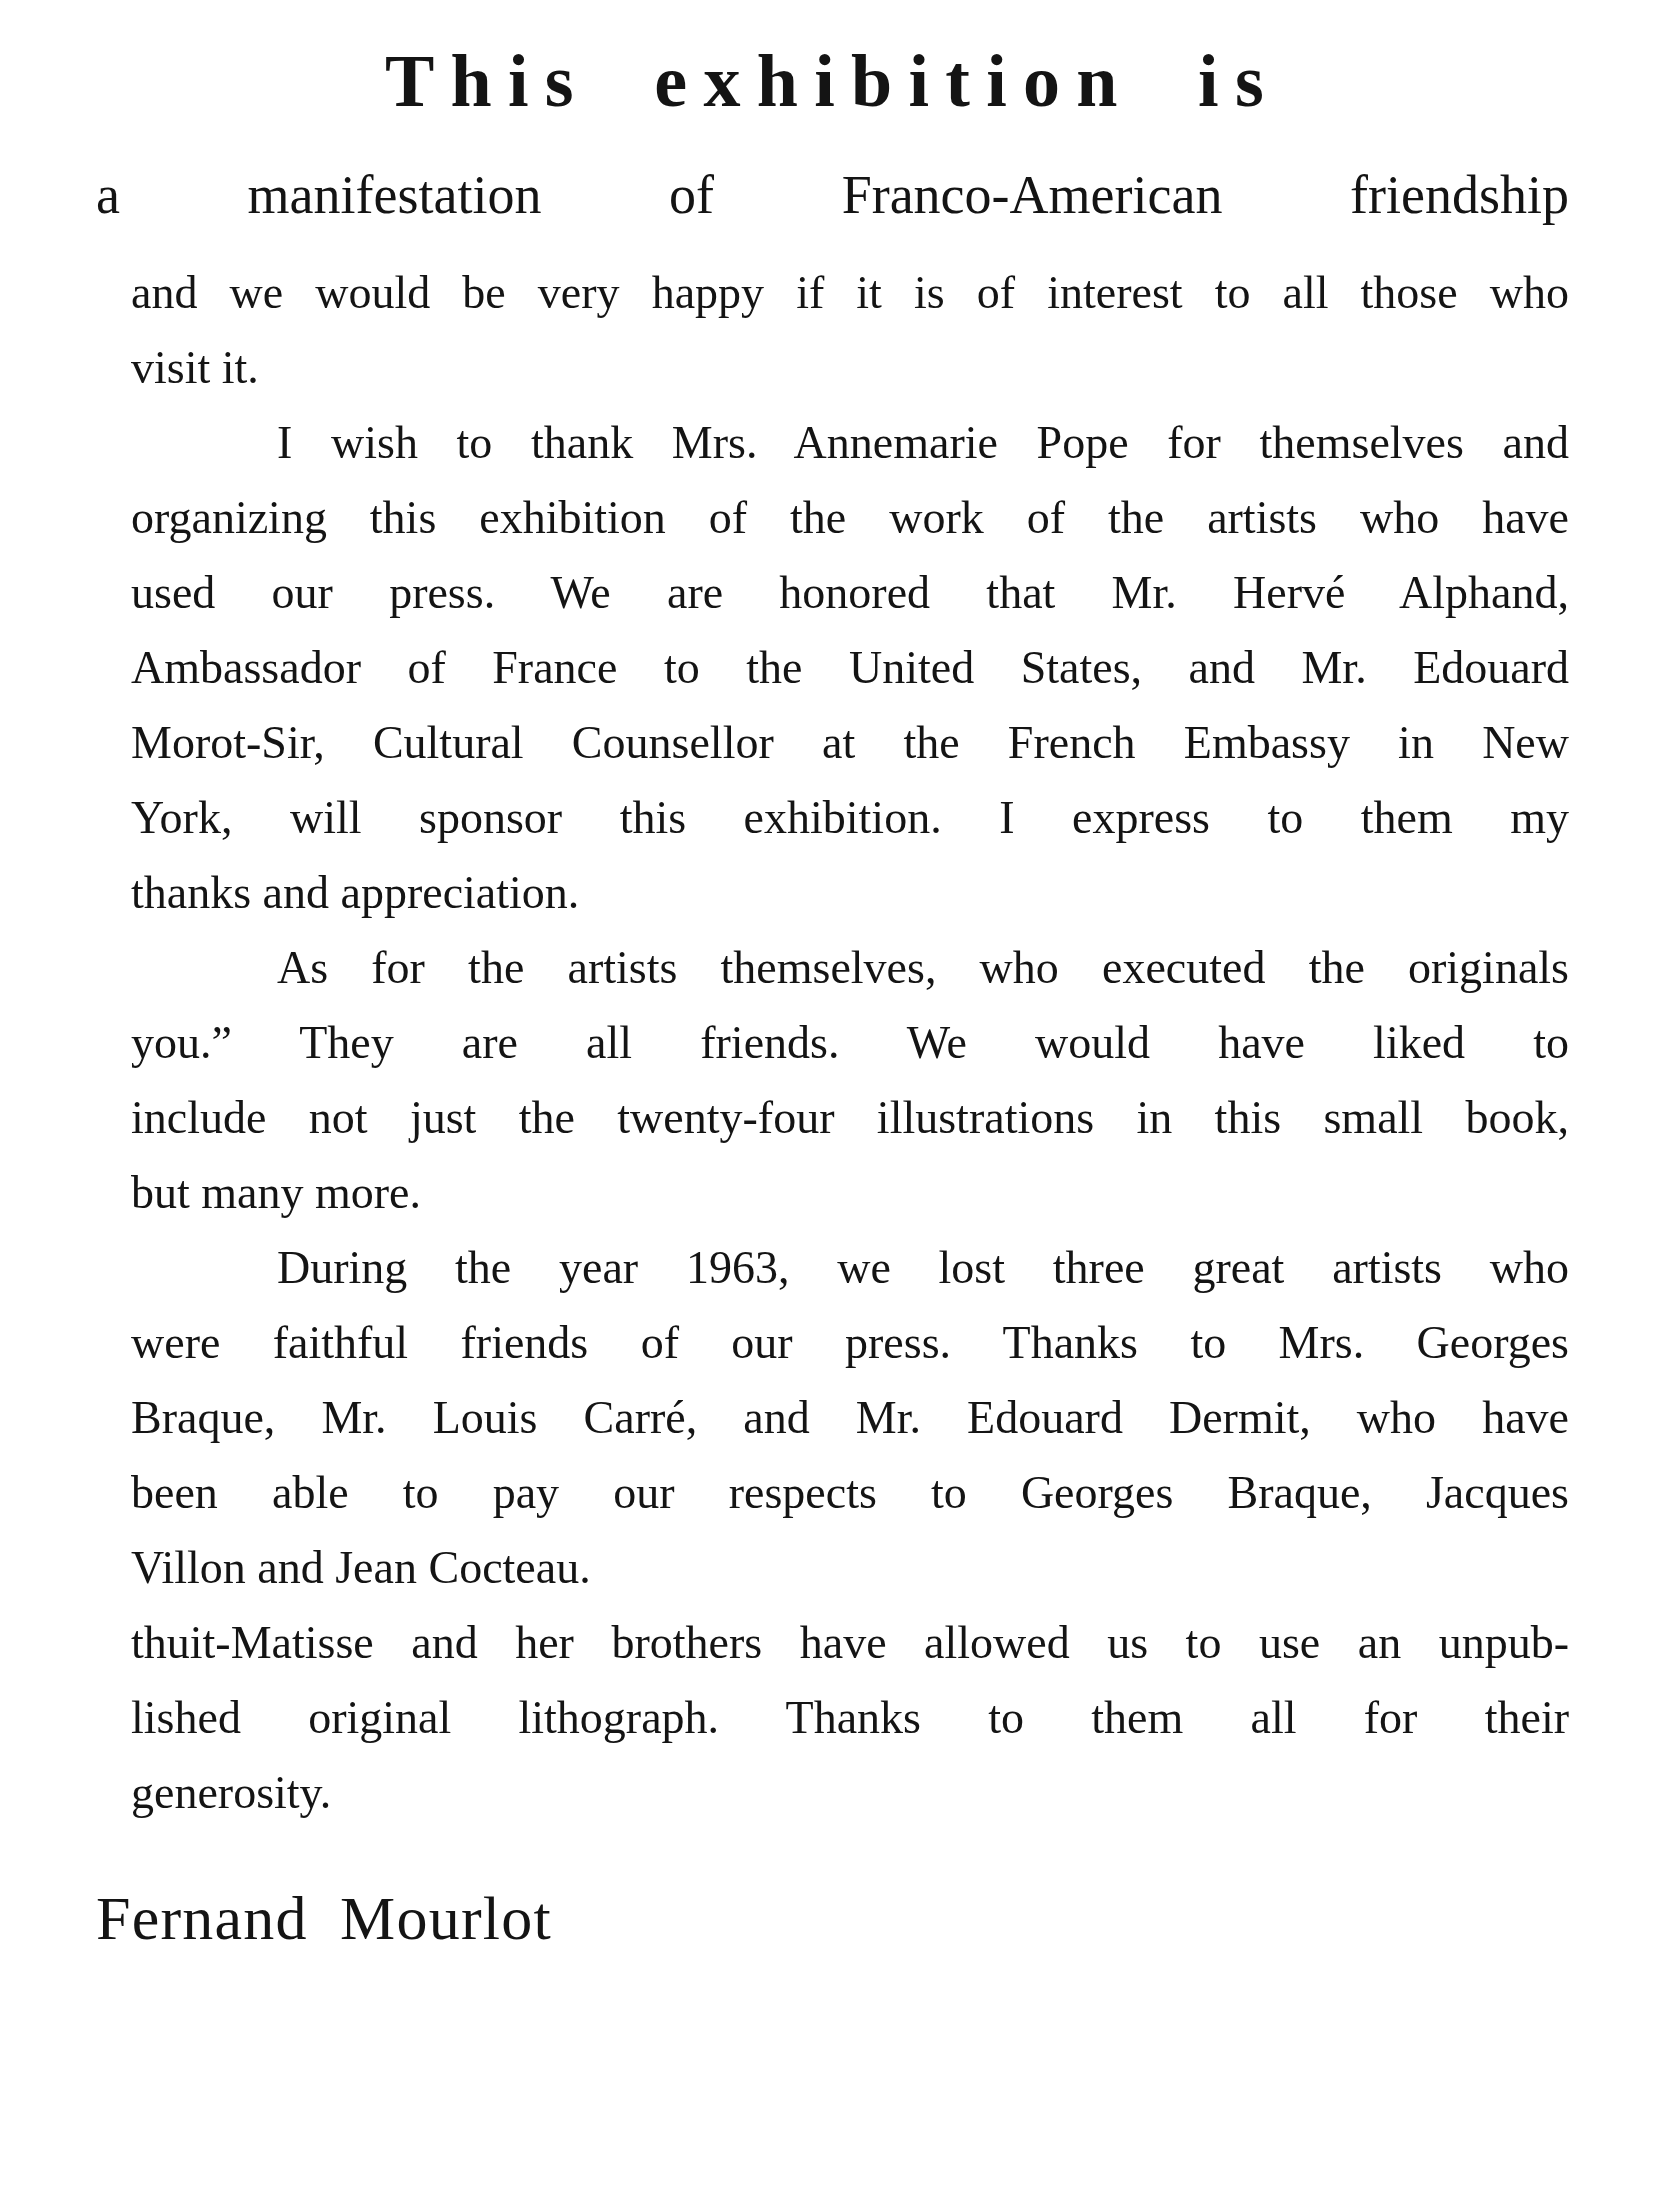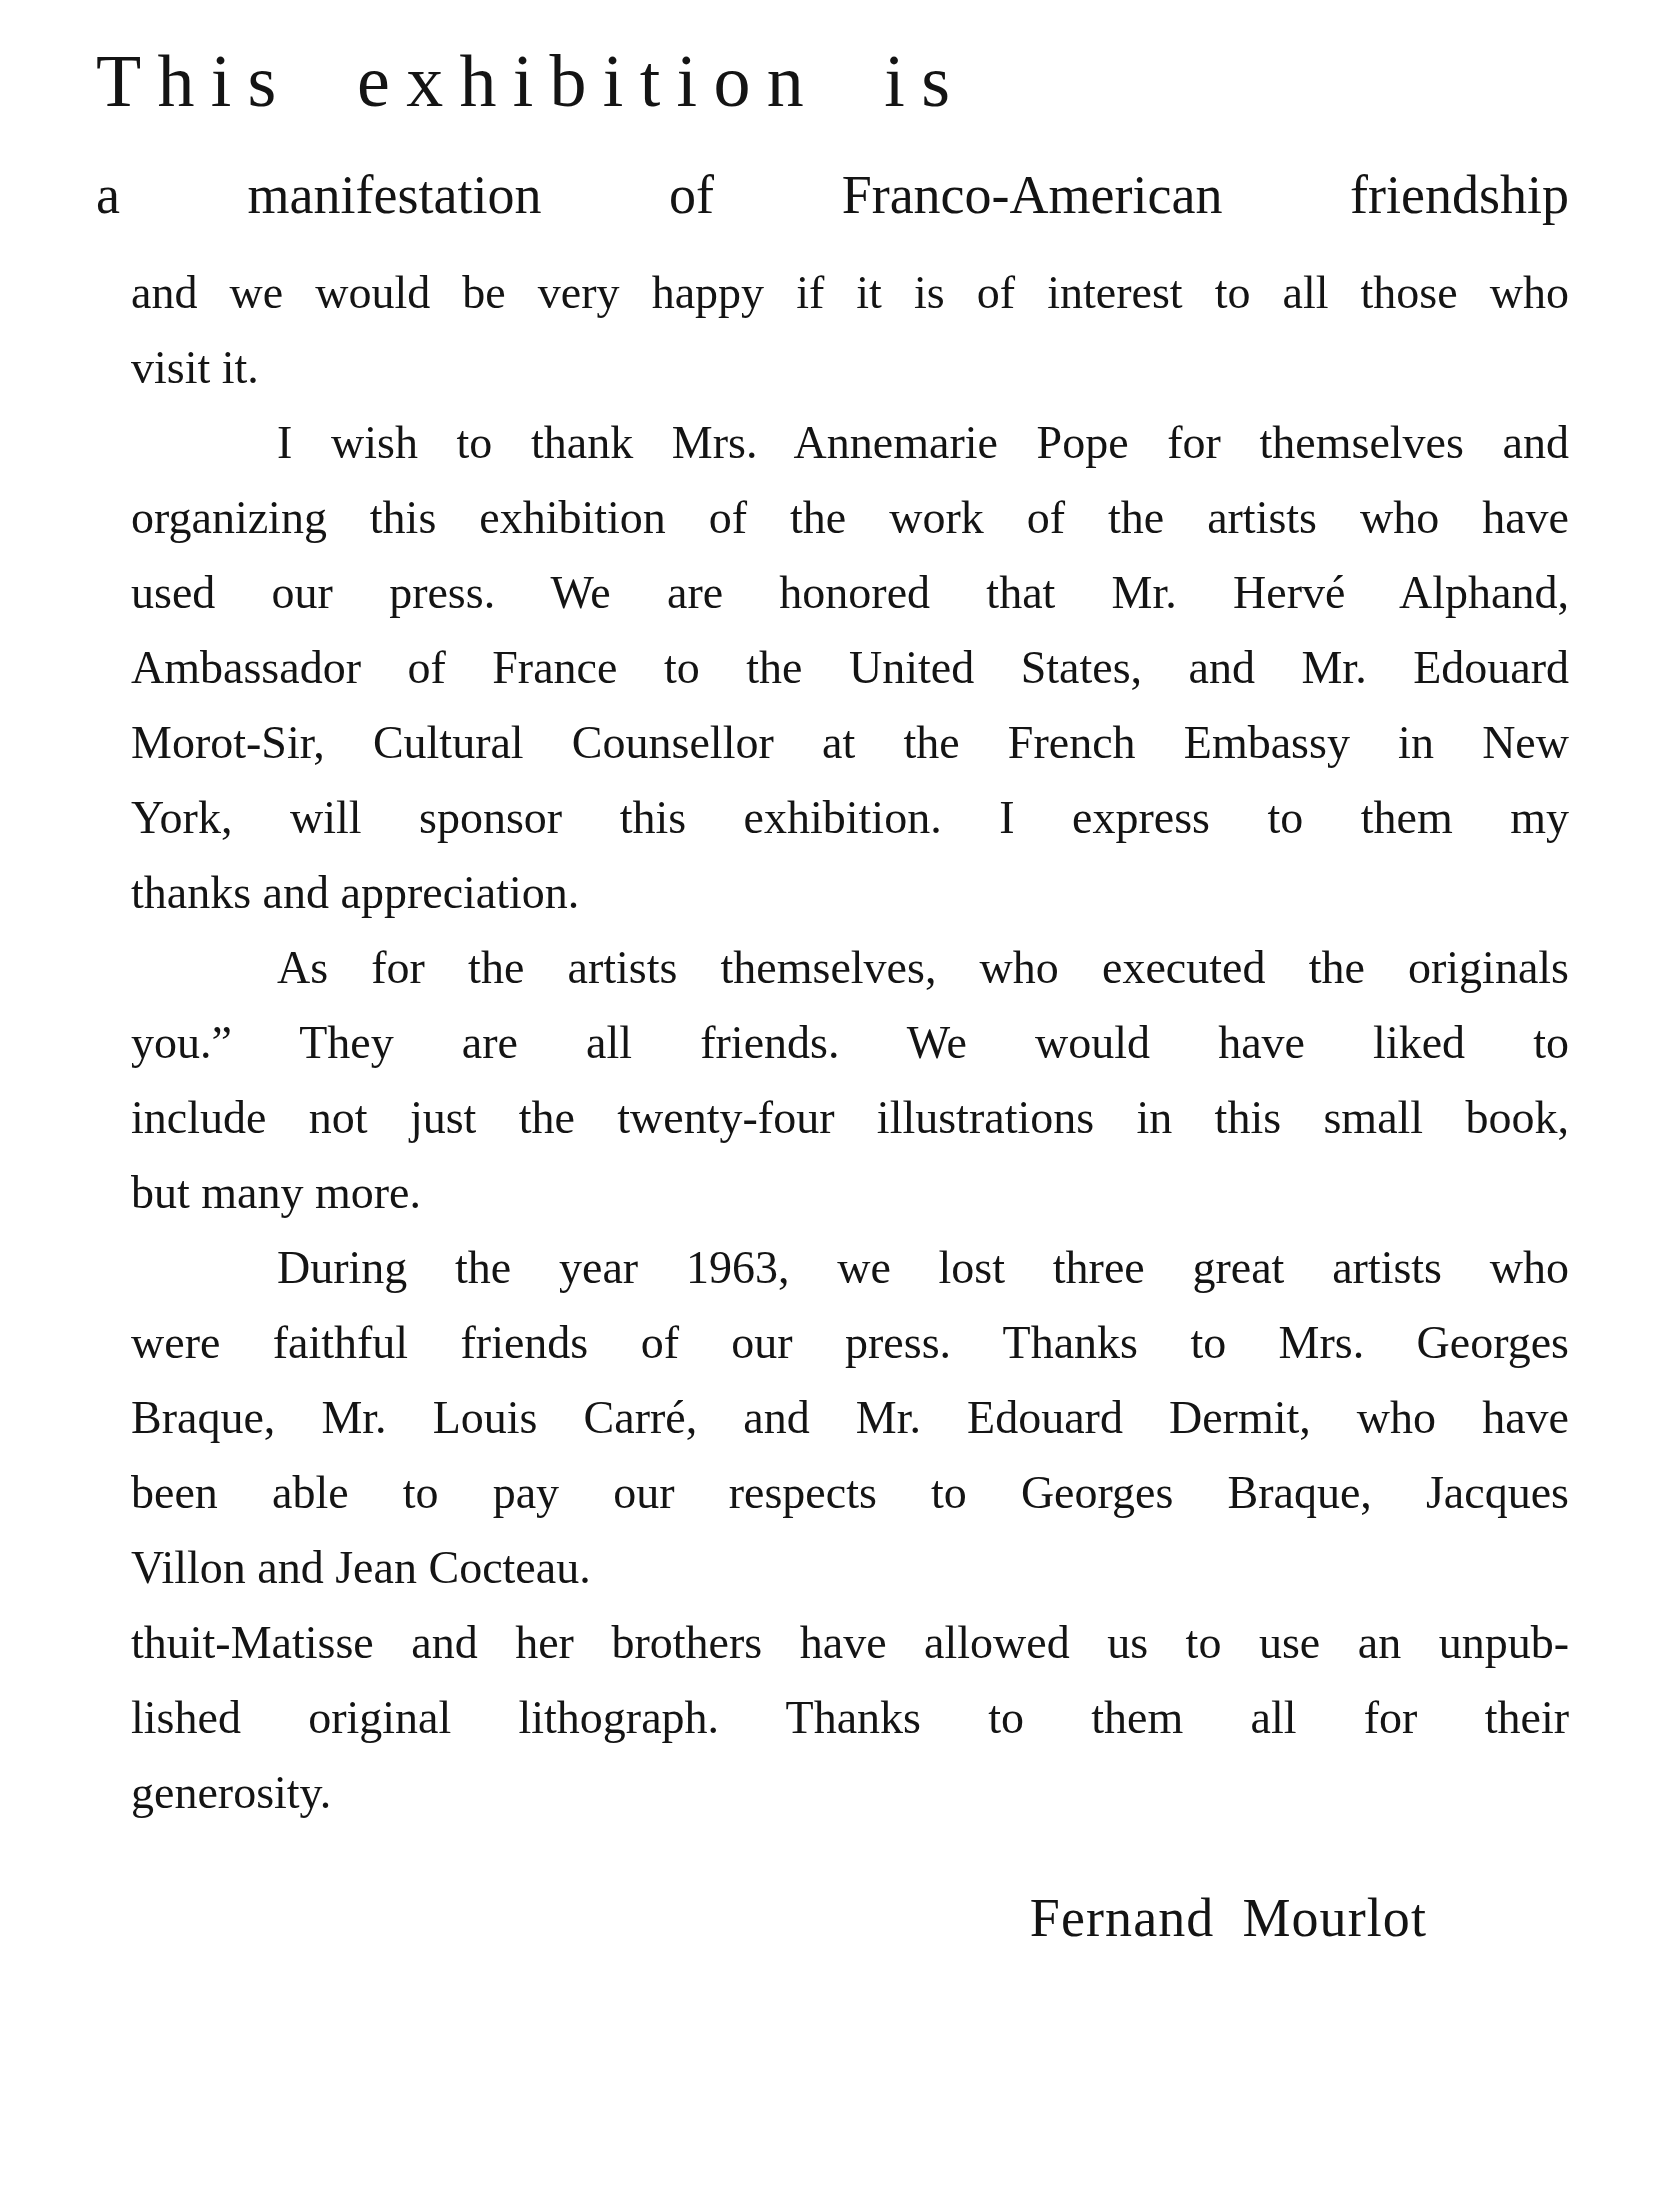--- a/index.html
+++ b/index.html
@@ -19,24 +19,25 @@
     box-sizing: border-box;
     padding-top: 24px;
   }
   .text-block {
     width: 1473px;
     margin-left: 96px;
   }
   .doc-title {
     font-size: 74px;
     line-height: 114px;
-    text-align: left;
+    text-align: center;
     letter-spacing: 0.22em;
     word-spacing: 0.40em;
     white-space: nowrap;
+    font-weight: bold;
   }
   .doc-subtitle {
     font-size: 54px;
     line-height: 105px;
     text-align: justify;
     text-align-last: justify;
     margin-top: 5.2px;
   }
   .body-lines {
     margin-top: 6.9px;
@@ -52,23 +53,23 @@
   }
   .line.pstart {
     text-indent: 146px;
   }
   .line.pend {
     text-align-last: left;
   }
   .signature {
     margin-top: 45px;
     padding-right: 142px;
-    font-size: 54px;
+    font-size: 62px;
     line-height: 86px;
-    text-align: right;
+    text-align: left;
     letter-spacing: 0.02em;
     word-spacing: 0.25em;
   }
 </style>
 </head>
 <body>
 
 <div class="page">
   <div class="text-block">
 

